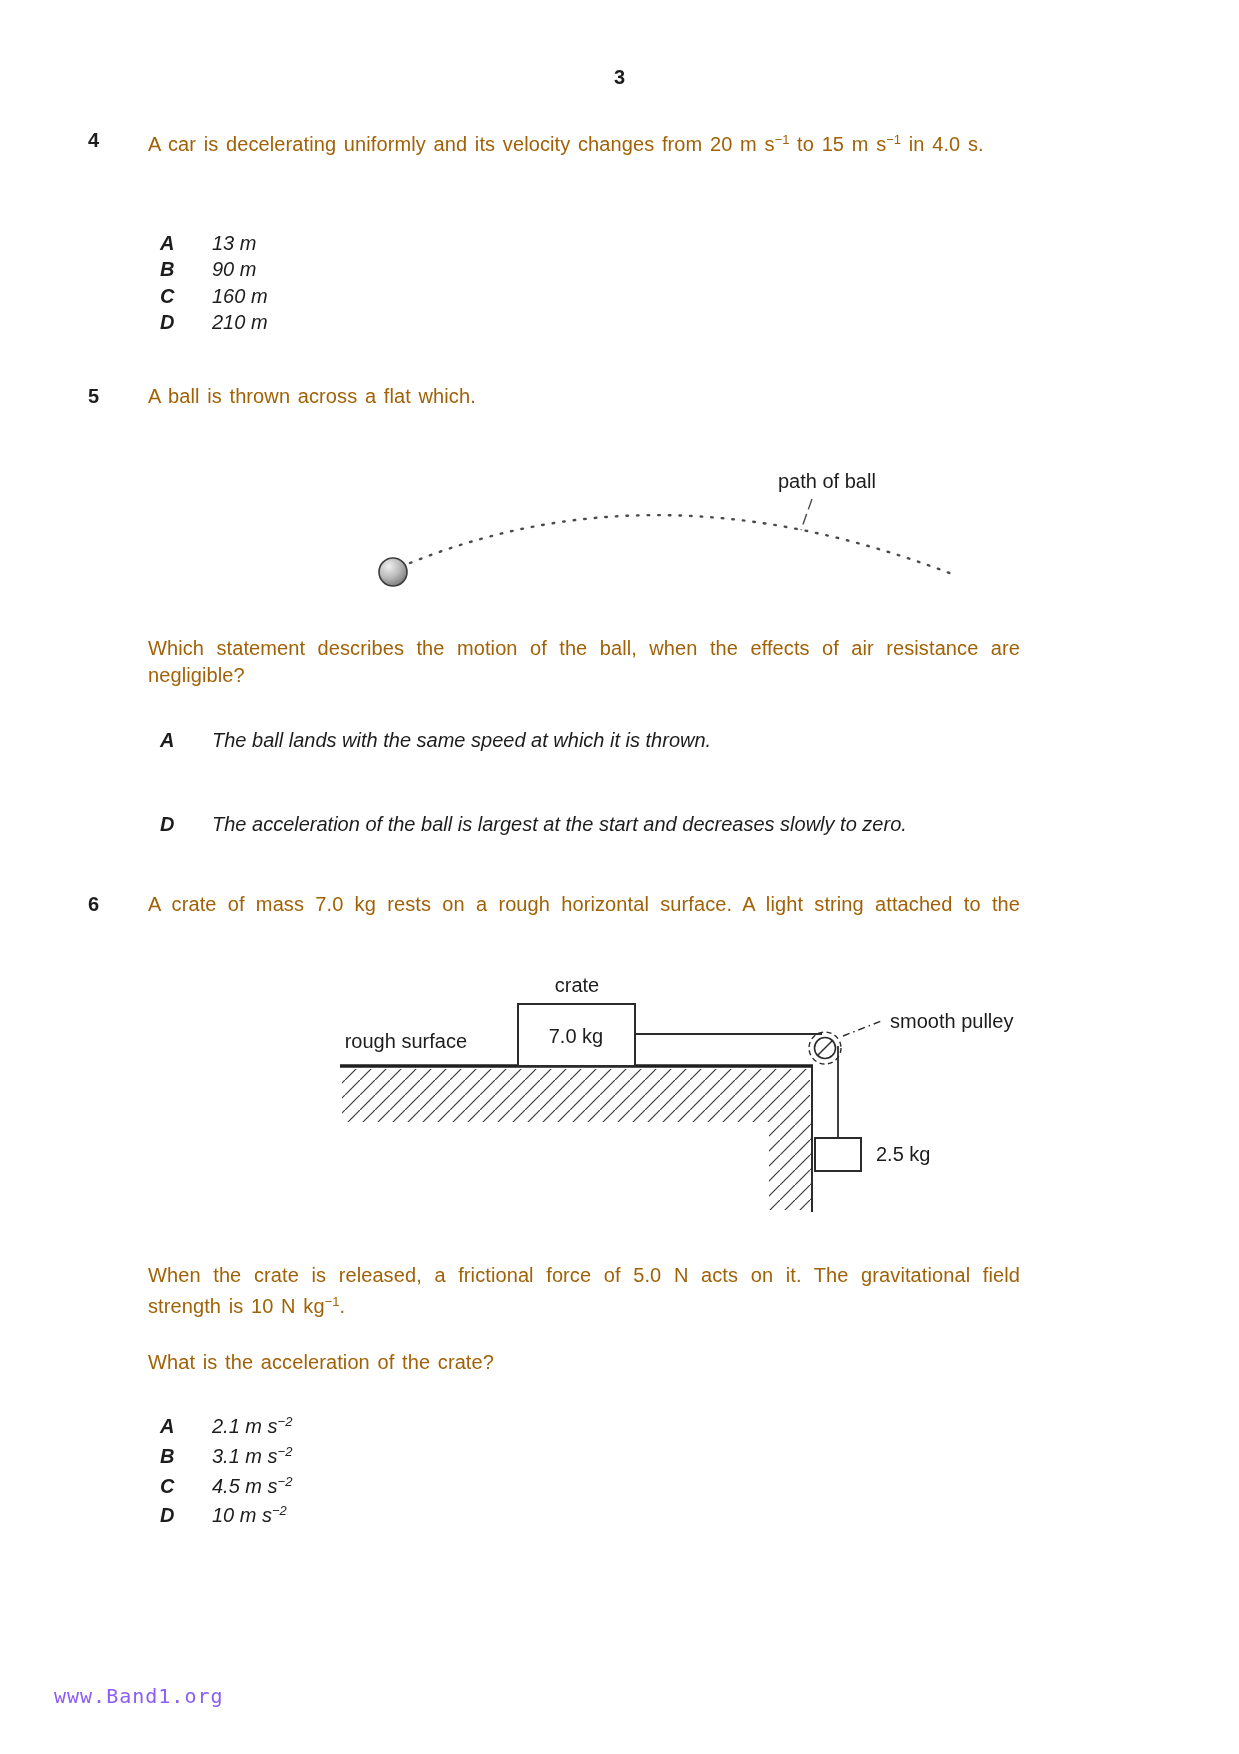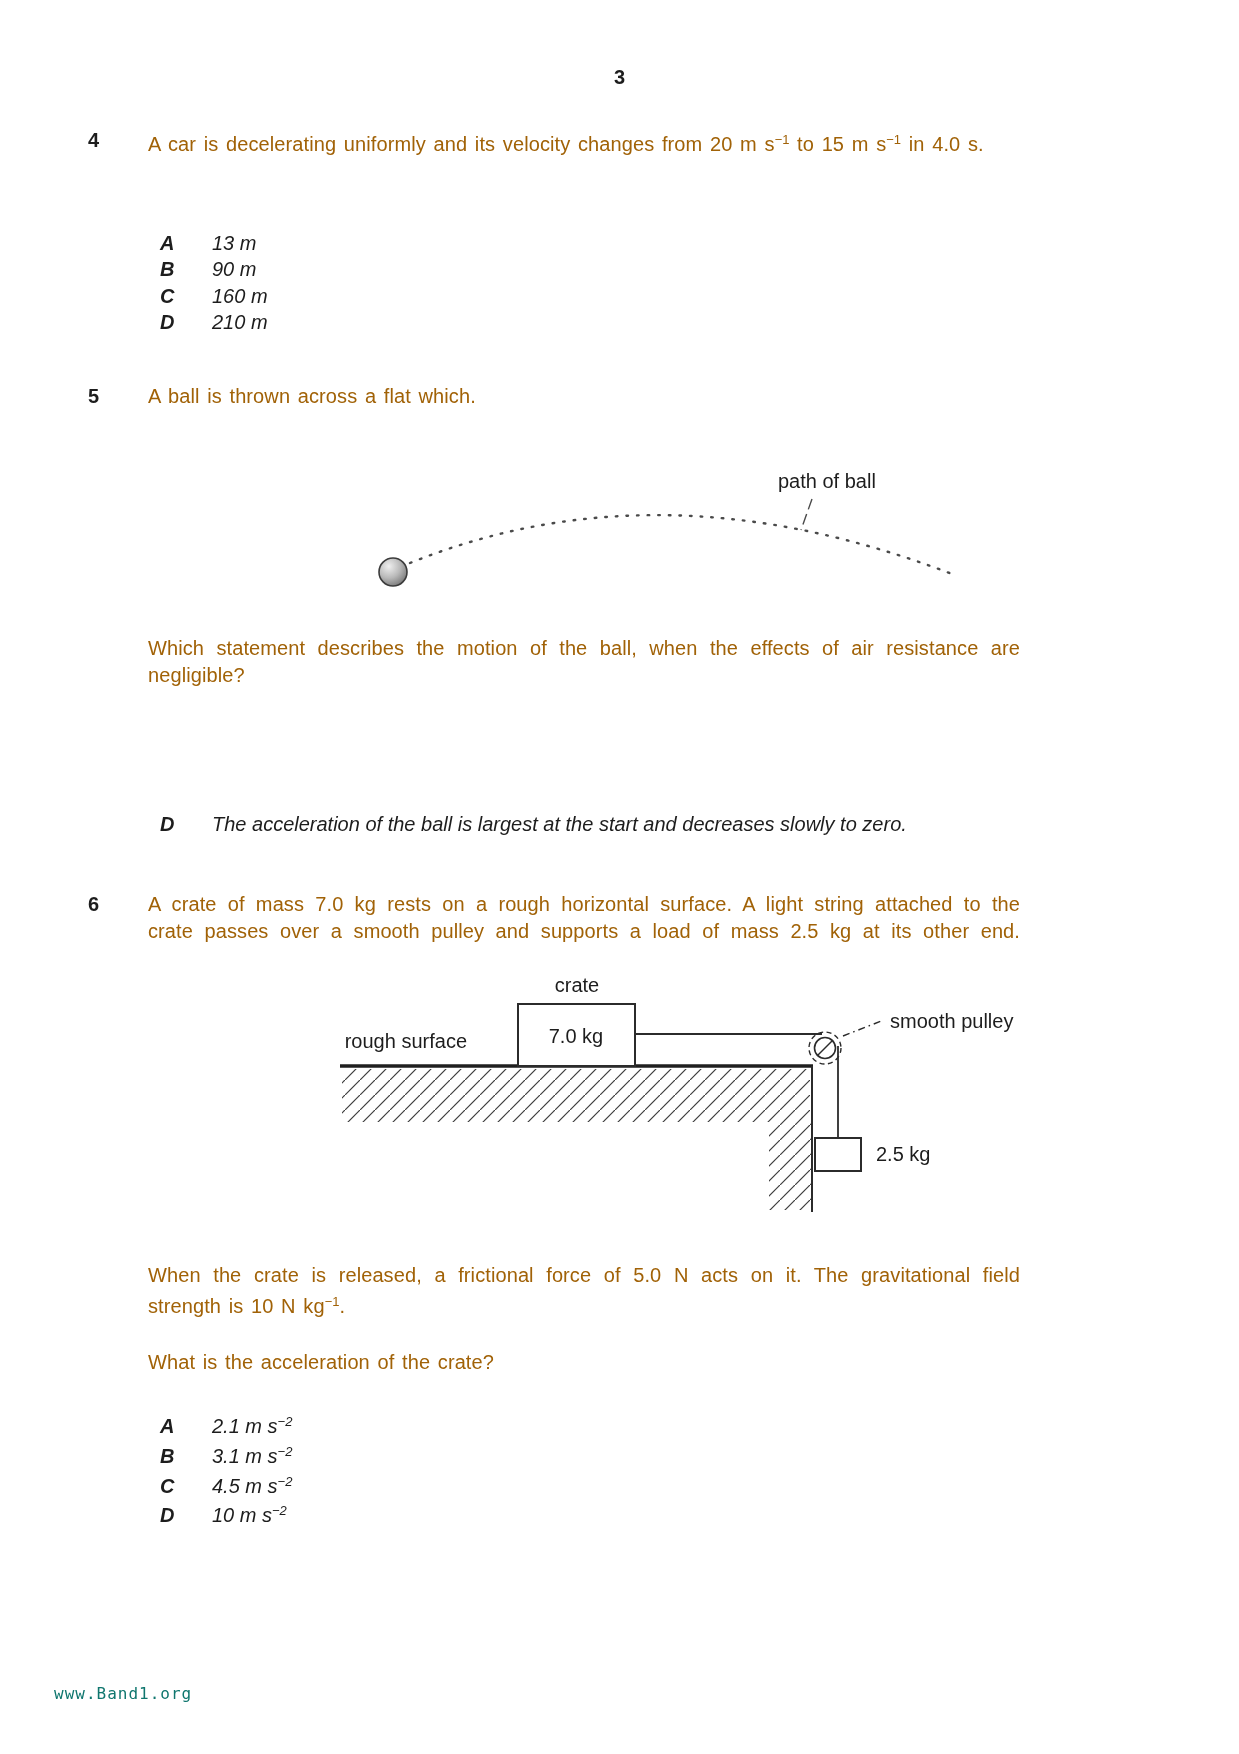--- a/index.html
+++ b/index.html
@@ -39,21 +39,21 @@
     top:66px;left:0;width:1239px;
     text-align:center;
     font-size:20px;font-weight:700;
   }
   .row{position:absolute;left:160px;height:28px;font-size:20px;line-height:27px;white-space:nowrap;font-style:italic;}
   .opt-letter{display:inline-block;width:52px;font-weight:700;}
   .sup{font-size:13px;vertical-align:7px;letter-spacing:0;word-spacing:0;}
   .footer{
     position:absolute;left:54px;top:1684px;
     font-family:"DejaVu Sans Mono","Liberation Mono",monospace;
-    font-size:16px;color:#0f766e;letter-spacing:1px;
+    font-size:20px;color:#8b5cf6;letter-spacing:1px;
   }
   svg{position:absolute;overflow:visible;}
   svg text{font-family:"Liberation Sans",sans-serif;font-size:20px;fill:#1d1d1d;}
 </style>
 </head>
 <body>
 
 <div class="page">
 
   <div class="pagenum">3</div>
@@ -79,25 +79,25 @@
     </defs>
     <path d="M 410 563 Q 660 462 952 574" fill="none" stroke="#4a4a4a" stroke-width="2.4" stroke-dasharray="1.6 9" stroke-linecap="round"></path>
     <line x1="812" y1="499" x2="801" y2="530" stroke="#4a4a4a" stroke-width="1.4" stroke-dasharray="11 5"></line>
     <text x="778" y="488">path of ball</text>
     <circle cx="393" cy="572" r="14" fill="url(#ballg)" stroke="#3b3b3b" stroke-width="1.6"></circle>
   </svg>
 
   <div class="line stretch" style="left:148px;top:635px">Which statement describes the motion of the ball, when the effects of air resistance are</div>
   <div class="line" style="left:148px;top:662px">negligible?</div>
 
+  <div class="row" style="top:727px"><span class="opt-letter">A</span><span>The ball lands with the same speed at which it is thrown.</span></div>
   <div class="row" style="top:811px"><span class="opt-letter">D</span><span>The acceleration of the ball is largest at the start and decreases slowly to zero.</span></div>
 
   <div class="qnum" style="top:891px">6</div>
   <div class="line stretch" style="left:148px;top:891px">A crate of mass 7.0 kg rests on a rough horizontal surface. A light string attached to the</div>
-  <div class="line stretch" style="left:148px;top:918px">crate passes over a smooth pulley and supports a load of mass 2.5 kg at its other end.</div>
 
   <svg width="790" height="262" style="left:280px;top:962px" viewBox="280 962 790 262">
     <defs>
       <pattern id="hatch" width="15" height="15" patternUnits="userSpaceOnUse">
         <path d="M 0 15 L 15 0" stroke="#3c3c3c" stroke-width="1.2"></path>
       </pattern>
     </defs>
 
     <rect x="342" y="1069" width="468" height="53" fill="url(#hatch)"></rect>
     <rect x="769" y="1122" width="42" height="88" fill="url(#hatch)"></rect>

